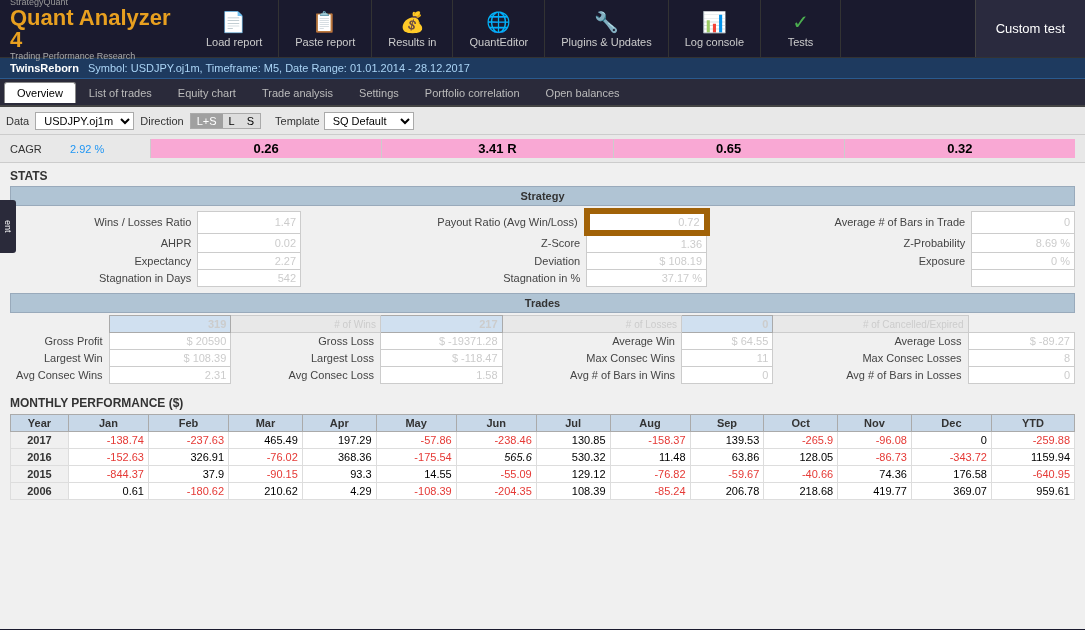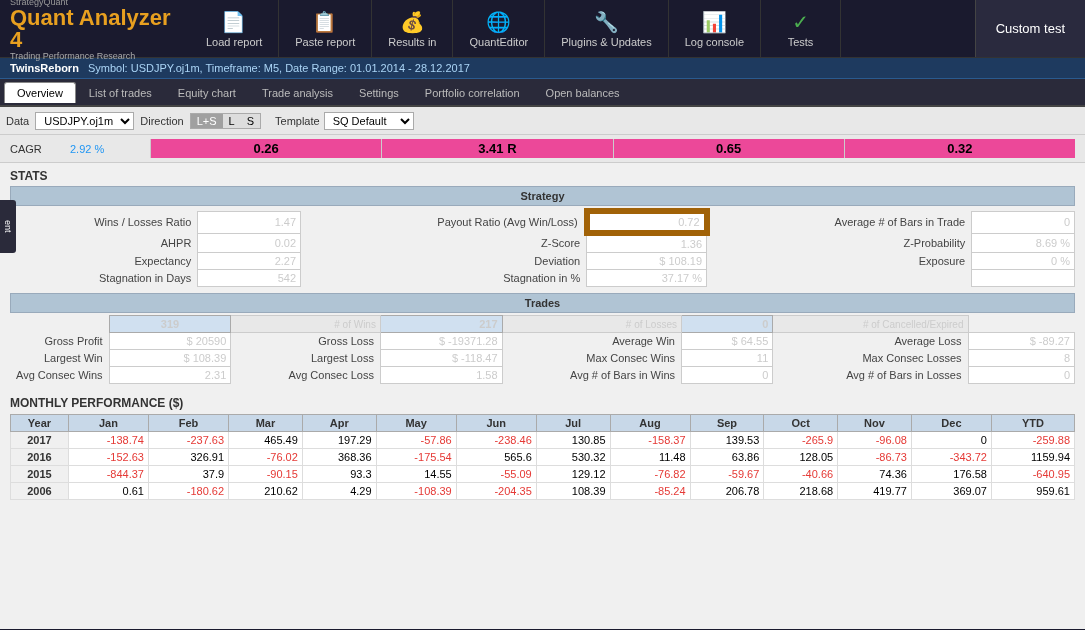--- a/index.html
+++ b/index.html
@@ -36,21 +36,21 @@
     .ctrl-template select { font-size: 11px; padding: 1px 4px; border: 1px solid #aaa; }
 
     
     .main-content { background: #f0f0f0; overflow-y: auto; height: calc(630px - 58px - 22px - 28px - 28px); }
 
     
     .cagr-row { display: flex; align-items: center; background: #e8e8e8; padding: 4px 10px; border-bottom: 1px solid #ccc; gap: 0; }
     .cagr-label { font-size: 11px; color: #333; width: 60px; }
     .cagr-value { color: #2196f3; font-size: 11px; width: 80px; }
     .cagr-metrics { display: flex; flex: 1; }
-    .cagr-metric { flex: 1; text-align: center; border-left: 1px solid #ccc; padding: 2px 4px; font-size: 13px; font-weight: bold; color: #000; background: #ec4899; }
+    .cagr-metric { flex: 1; text-align: center; border-left: 1px solid #ccc; padding: 2px 4px; font-size: 13px; font-weight: bold; color: #000; background: #f9a8d4; }
 
     
     .section-header { font-size: 12px; font-weight: bold; color: #333; padding: 6px 10px 3px 10px; }
 
     
     .full-stats { padding: 0 10px 6px 10px; }
     .strat-header { text-align: center; background: #b0c4d4; border: 1px solid #9ab; padding: 3px; font-weight: bold; font-size: 11px; color: #333; margin-bottom: 2px; }
 
     
     .monthly-section { padding: 6px 10px; }
@@ -200,21 +200,21 @@
         </tbody>
     </table>
   </div>
 
   <div class="full-stats">
     <div class="strat-header">Trades</div>
     <table style="width:100%; border-collapse:collapse; font-size:11px;">
       <thead>
         <tr>
           <td style="width:80px;"></td>
-          <td style="background:#d0e0f0; border:1px solid #aaa; text-align:center; padding:2px 4px; font-weight:bold;">319</td>
+          <td style="background:#d0e0f0; border:1px solid #aaa; text-align:right; padding:2px 4px; font-weight:bold;">319</td>
           <td style="background:#e8e8e8; border:1px solid #ccc; text-align:right; padding:2px 4px; font-size:10px;"># of Wins</td>
           <td style="background:#d0e0f0; border:1px solid #aaa; text-align:right; padding:2px 4px; font-weight:bold;">217</td>
           <td style="background:#e8e8e8; border:1px solid #ccc; text-align:right; padding:2px 4px; font-size:10px;"># of Losses</td>
           <td style="background:#d0e0f0; border:1px solid #aaa; text-align:right; padding:2px 4px; font-weight:bold;">0</td>
           <td style="background:#e8e8e8; border:1px solid #ccc; text-align:right; padding:2px 4px; font-size:10px;"># of Cancelled/Expired</td>
         </tr>
       </thead>
       <tbody id="trades-tbody">
           <tr>
     <td style="text-align:right; color:#444; padding:2px 6px; white-space:nowrap;">Gross Profit</td>
@@ -288,21 +288,21 @@
             <td style="color: rgb(0, 0, 0);">0</td>
             <td style="color: rgb(229, 57, 53);">-259.88</td>
           </tr>
           <tr>
             <td class="year-col">2016</td>
             <td style="color: rgb(229, 57, 53);">-152.63</td>
             <td style="color: rgb(0, 0, 0);">326.91</td>
             <td style="color: rgb(229, 57, 53);">-76.02</td>
             <td style="color: rgb(0, 0, 0);">368.36</td>
             <td style="color: rgb(229, 57, 53);">-175.54</td>
-            <td style="color: rgb(0, 0, 0);">565.6</td>
+            <td style="color: rgb(0, 0, 0); font-style: italic;">565.6</td>
             <td style="color: rgb(0, 0, 0);">530.32</td>
             <td style="color: rgb(0, 0, 0);">11.48</td>
             <td style="color: rgb(0, 0, 0);">63.86</td>
             <td style="color: rgb(0, 0, 0);">128.05</td>
             <td style="color: rgb(229, 57, 53);">-86.73</td>
             <td style="color: rgb(229, 57, 53);">-343.72</td>
             <td style="color: rgb(0, 0, 0);">1159.94</td>
           </tr>
           <tr>
             <td class="year-col">2015</td>

